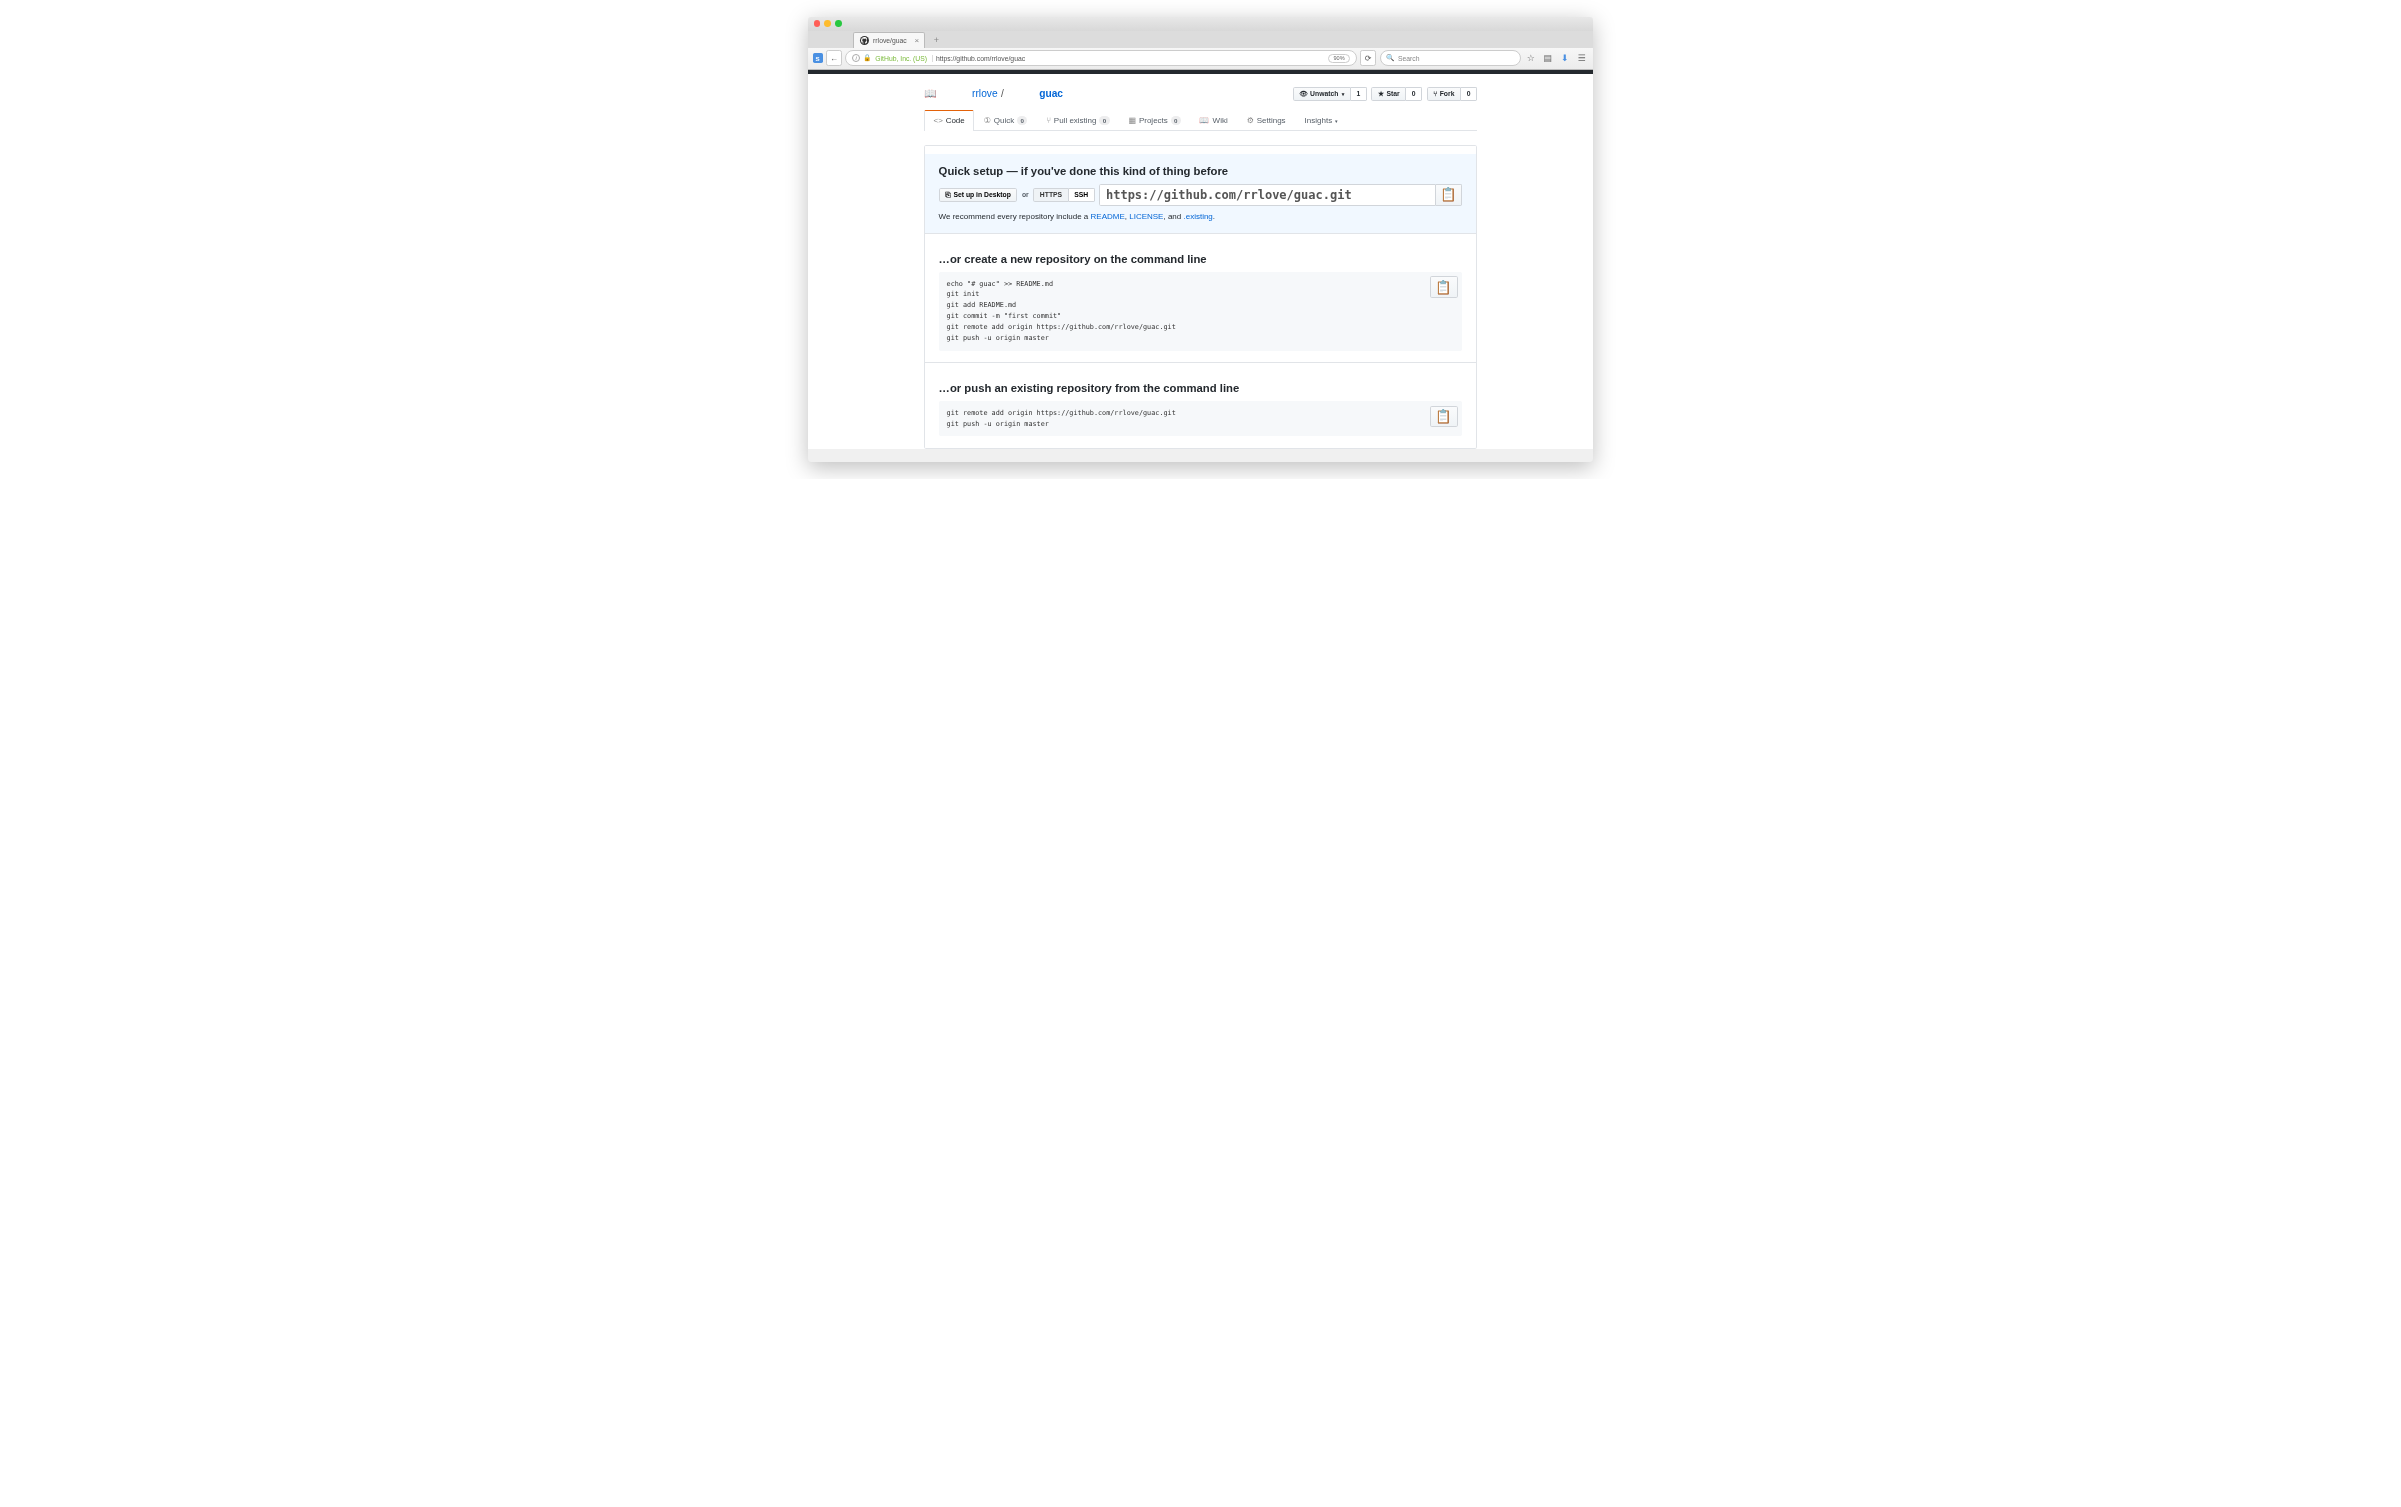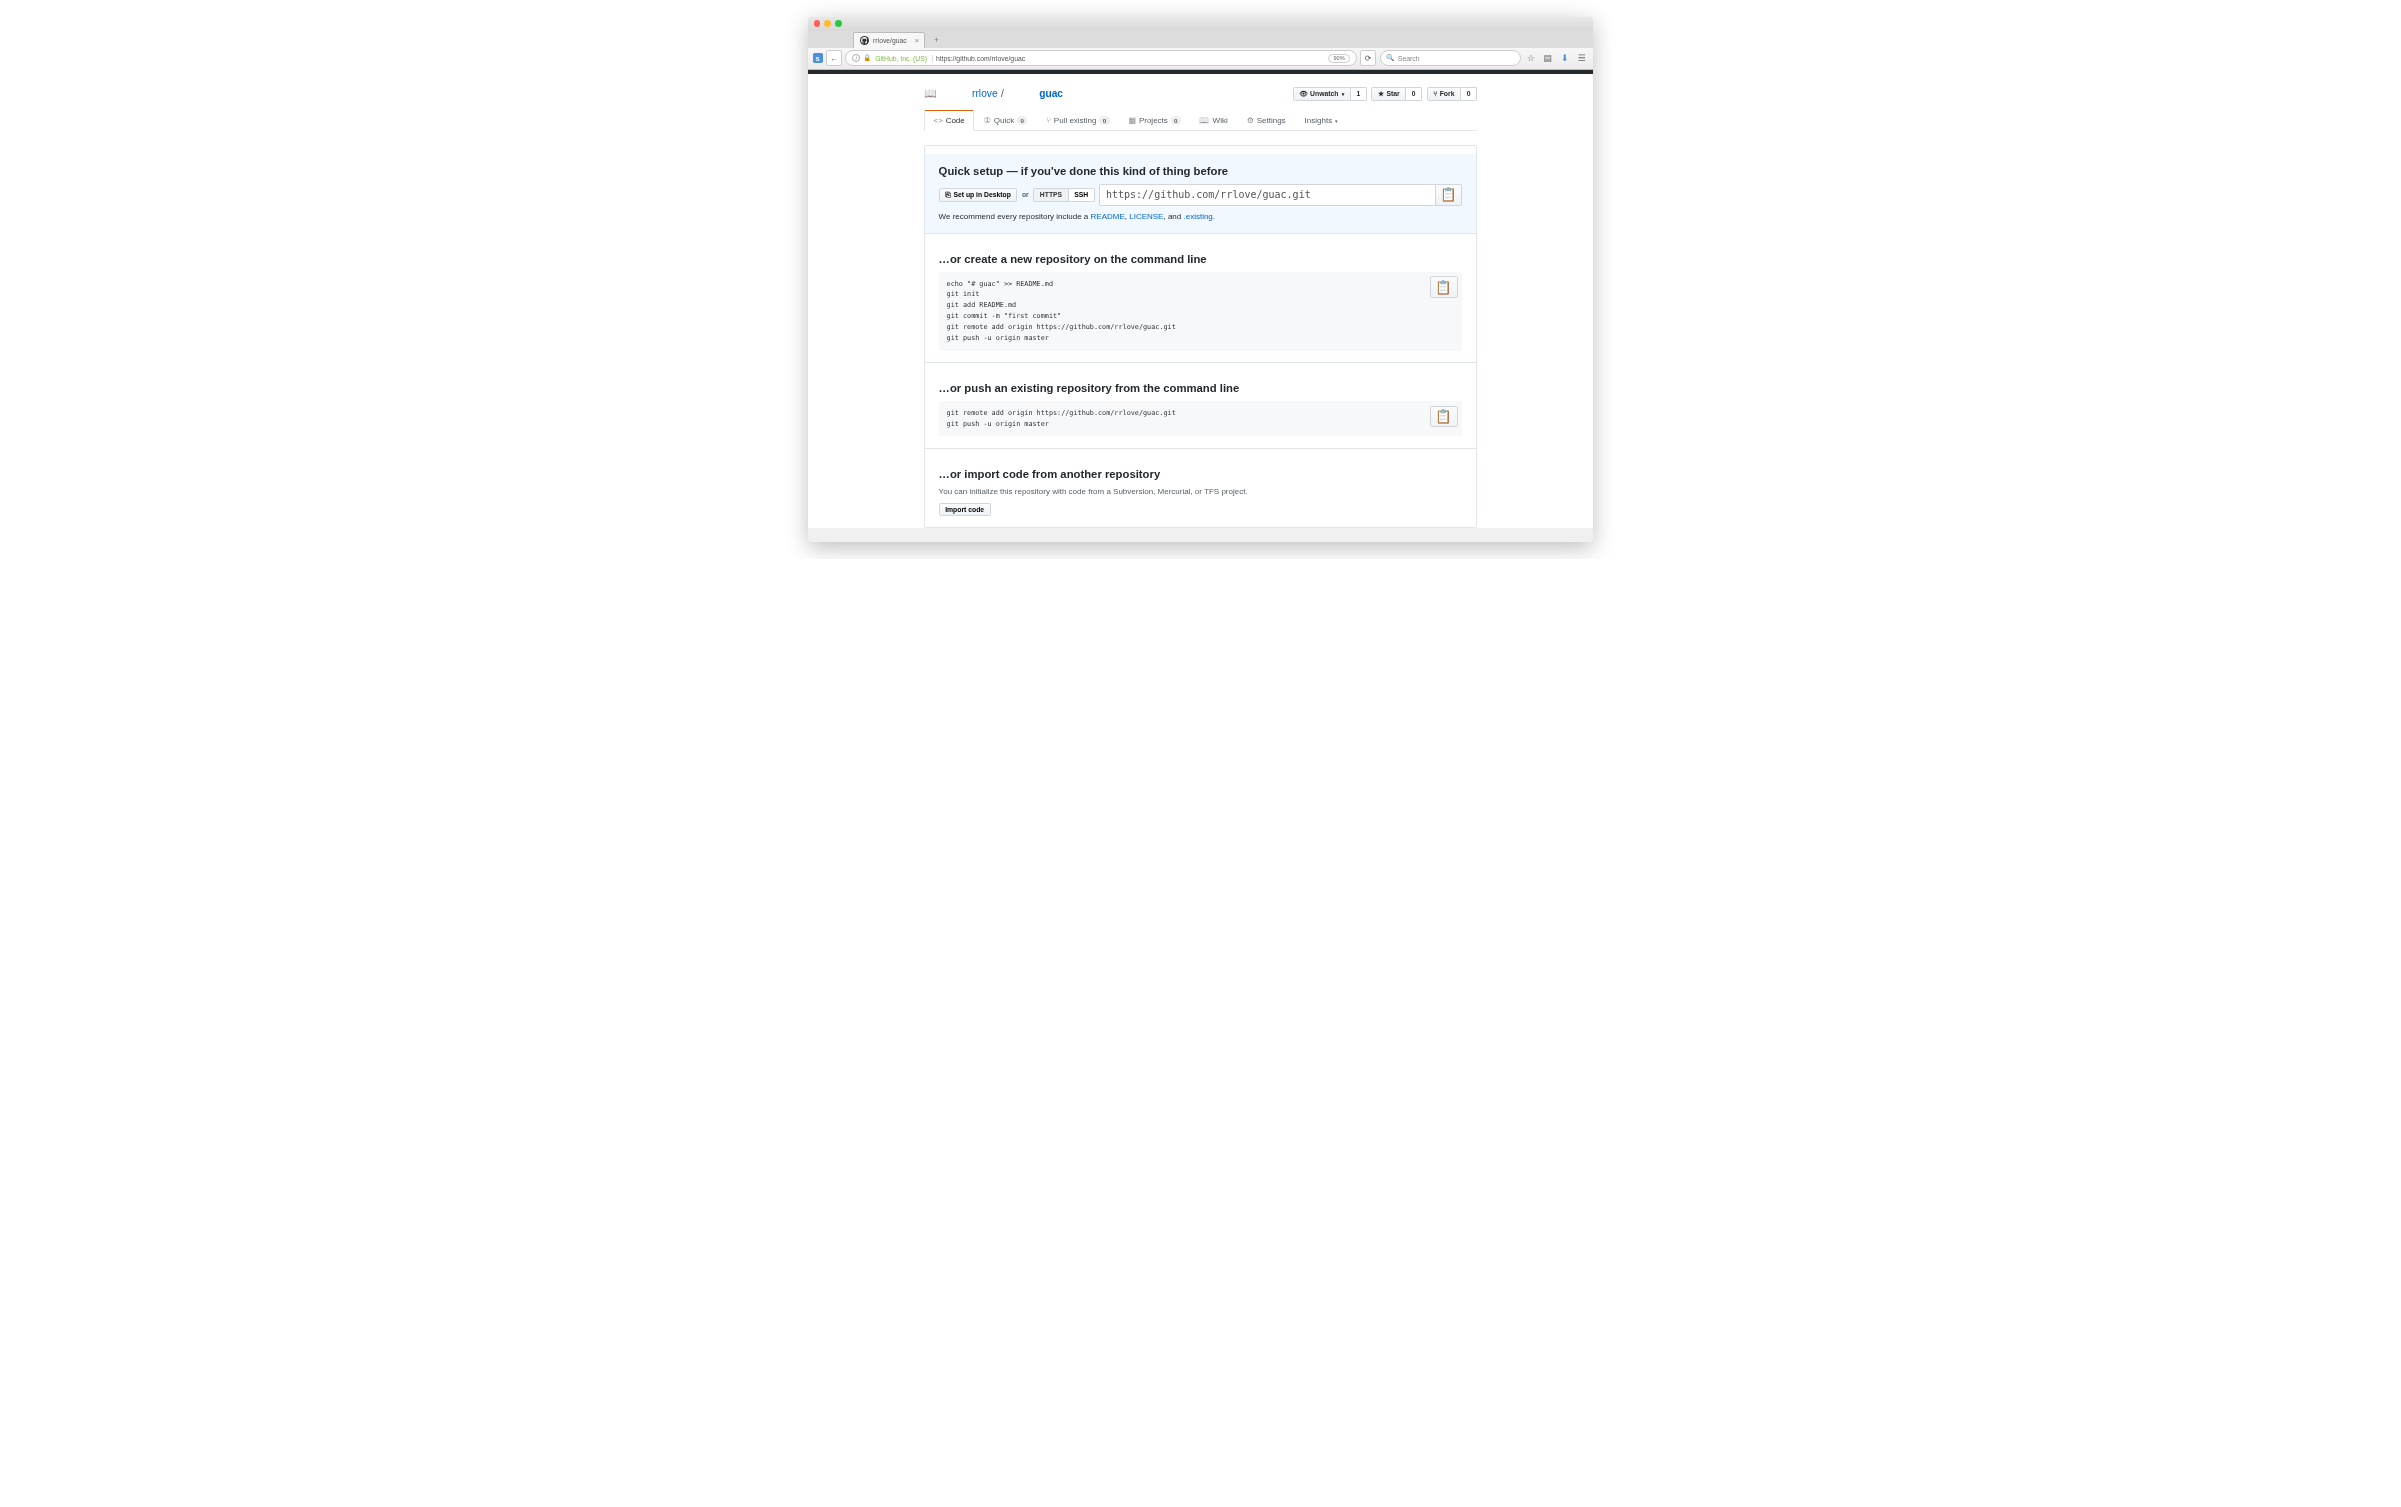--- a/index.html
+++ b/index.html
@@ -52,21 +52,21 @@
 .setup-section h3 { font-size: 11.3px; margin-bottom: 6.8px; font-weight: 600; }
 .clone-row { display: flex; align-items: center; gap: 4.5px; margin-bottom: 6.8px; }
 .btn-sm { border: 0.6px solid #d1d5da; background: linear-gradient(#fafbfc,#eff3f6); padding: 2.3px 5.6px; font-size: 6.8px; border-radius: 1.7px; font-weight: 600; display: flex; align-items: center; gap: 2.8px; }
 .or-text { font-size: 6.8px; color: #586069; font-weight: 600; }
 .toggle-group { display: flex; }
 .toggle-btn { border: 0.6px solid #d1d5da; background: #fff; padding: 2.3px 5.6px; font-size: 6.8px; font-weight: 600; }
 .toggle-btn.active { background: #eff3f6; color: #333; }
 .toggle-btn:first-child { border-radius: 1.7px 0 0 1.7px; }
 .toggle-btn:last-child { border-radius: 0 1.7px 1.7px 0; border-left: none; }
 .clone-url-box { flex: 1; display: flex; }
-.clone-url-input { flex: 1; border: 0.6px solid #d1d5da; padding: 2.3px 5.6px; font-family: SFMono-Regular, Consolas, monospace; font-size: 10px; color: #555; border-radius: 1.7px 0 0 1.7px; }
+.clone-url-input { flex: 1; border: 0.6px solid #d1d5da; padding: 2.3px 5.6px; font-family: SFMono-Regular, Consolas, monospace; font-size: 12px; color: #555; border-radius: 1.7px 0 0 1.7px; font-weight: bold; }
 .clone-copy { border: 0.6px solid #d1d5da; border-left: none; background: linear-gradient(#fafbfc,#eff3f6); padding: 2.3px 4.5px; border-radius: 0 1.7px 1.7px 0; }
 .recommend { font-size: 8px; color: #24292e; }
 .recommend a { color: #0366d6; text-decoration: none; }
 .code-block { background: #f6f8fa; padding: 6.8px 8px; font-family: SFMono-Regular, Consolas, monospace; font-size: 6.8px; line-height: 1.6; color: #333; white-space: pre; position: relative; border-radius: 1.7px; }
 .copy-btn-float { position: absolute; right: 4.5px; top: 4.5px; border: 0.6px solid #d1d5da; background: linear-gradient(#fafbfc,#eff3f6); padding: 2.3px 4.5px; border-radius: 1.7px; }
 .help-text { font-size: 8px; color: #586069; margin-bottom: 6.8px; }
 </style>
 </head>
 <body>
 
@@ -211,22 +211,17 @@
 git remote add origin https://github.com/rrlove/guac.git
 git push -u origin master</span></div>
         </div>
 
         <div class="setup-section">
           <h3>…or push an existing repository from the command line</h3>
           <div class="code-block"><button class="copy-btn-float"><span>📋</span></button><span>git remote add origin https://github.com/rrlove/guac.git
 git push -u origin master</span></div>
         </div>
 
-        <div class="setup-section">
-          <h3>…or import code from another repository</h3>
-          <p class="help-text">You can initialize this repository with code from a Subversion, Mercurial, or TFS project.</p>
-          <button class="btn-sm">Import code</button>
-        </div>
       </div>
     </div>
   </div>
 </div>
 
 
 </body></html>

